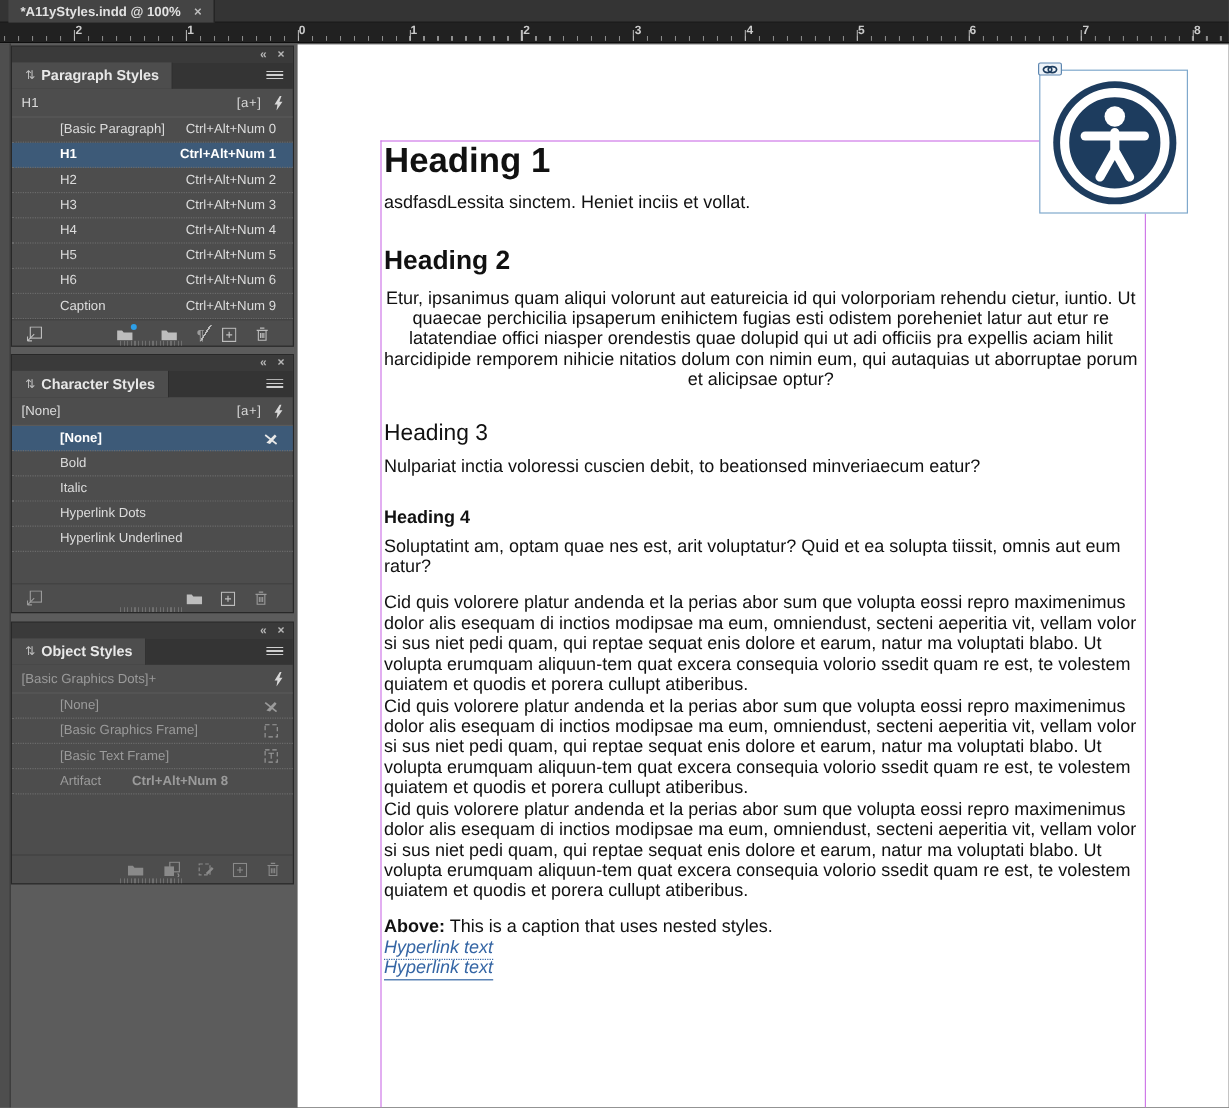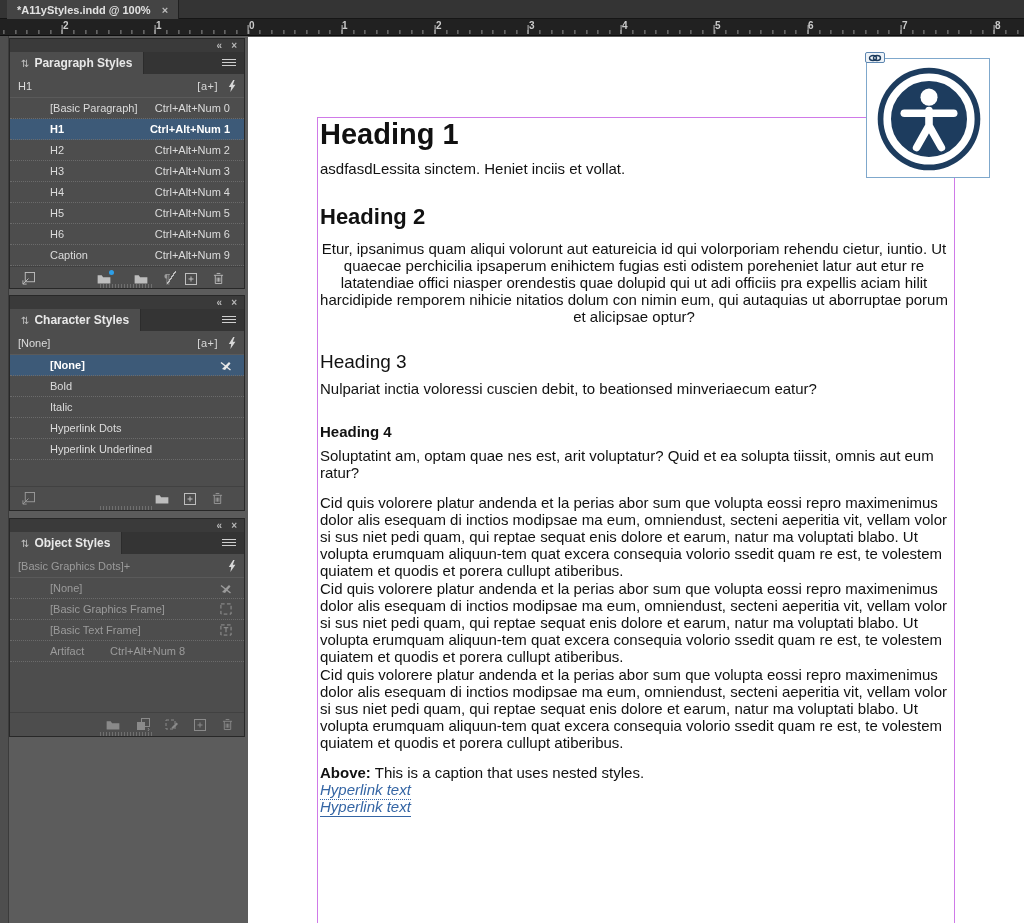--- a/index.html
+++ b/index.html
@@ -66,21 +66,21 @@
              background:repeating-linear-gradient(180deg,#cfcfcf 0 1px,transparent 1px 3px); cursor:pointer; }
   .current-row { height:24px; display:flex; align-items:center; padding:0 8px; font-size:11px;
                  border-bottom:1px solid #5a5a5a; flex:0 0 auto; }
   .current-row .cur-icons { margin-left:auto; display:flex; align-items:center; gap:10px; color:#d8d8d8; }
   .a-plus { font-size:11px; letter-spacing:0.5px; }
   .style-row { height:21px; display:flex; align-items:center; font-size:11px; color:#dcdcdc;
                border-bottom:1px dotted #6b6b6b; position:relative; padding-left:40px; flex:0 0 auto; cursor:default; }
   .style-row .shortcut { position:absolute; right:14px; }
   .style-row .row-ic { position:absolute; right:12px; color:#c4c4c4; display:flex; }
   .style-row.selected { background:#3d5a78; color:#fff; font-weight:bold; }
-  .obj .style-row .shortcut { left:100px; right:auto; }
+  .obj .style-row .shortcut { left:100px; right:auto;font-weight:bold; }
   .filler { flex:1 1 auto; }
   .panel-toolbar { height:24px; display:flex; align-items:center; color:#bdbdbd; border-top:1px solid #414141; flex:0 0 auto; position:relative; }
   .panel-toolbar .ic { display:flex; align-items:center; cursor:pointer; position:relative; }
   .grip { position:absolute; bottom:0; left:50%; transform:translateX(-50%); width:54px; height:4px;
           background:repeating-linear-gradient(90deg,#6f6f6f 0 1px,transparent 1px 3px); }
   .dim, .obj .style-row, .obj .current-row { color:#9b9b9b; }
   .obj .panel-toolbar { color:#8a8a8a; }
   .dot-badge { position:absolute; right:-3px; top:-4px; width:5px; height:5px; border-radius:50%; background:#2d9fe8; }
   .pslash { position:relative; font-size:12px; }
   .pslash i { position:absolute; left:2px; top:-1px; width:11px; height:13px;

